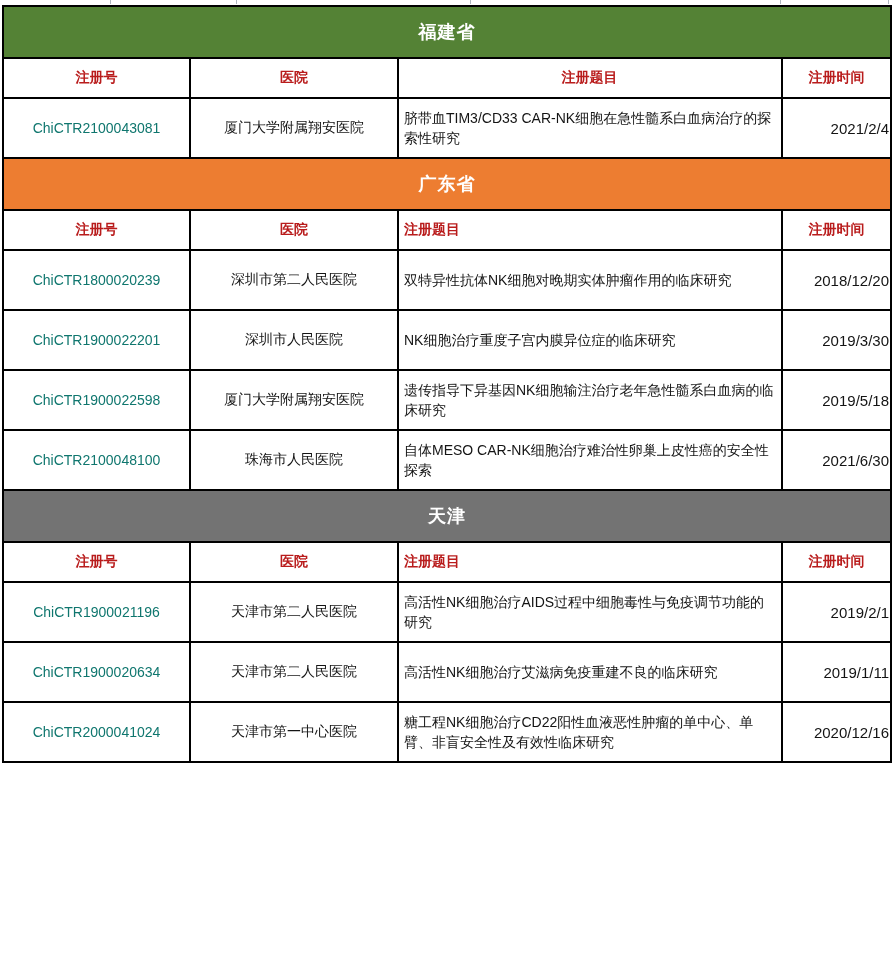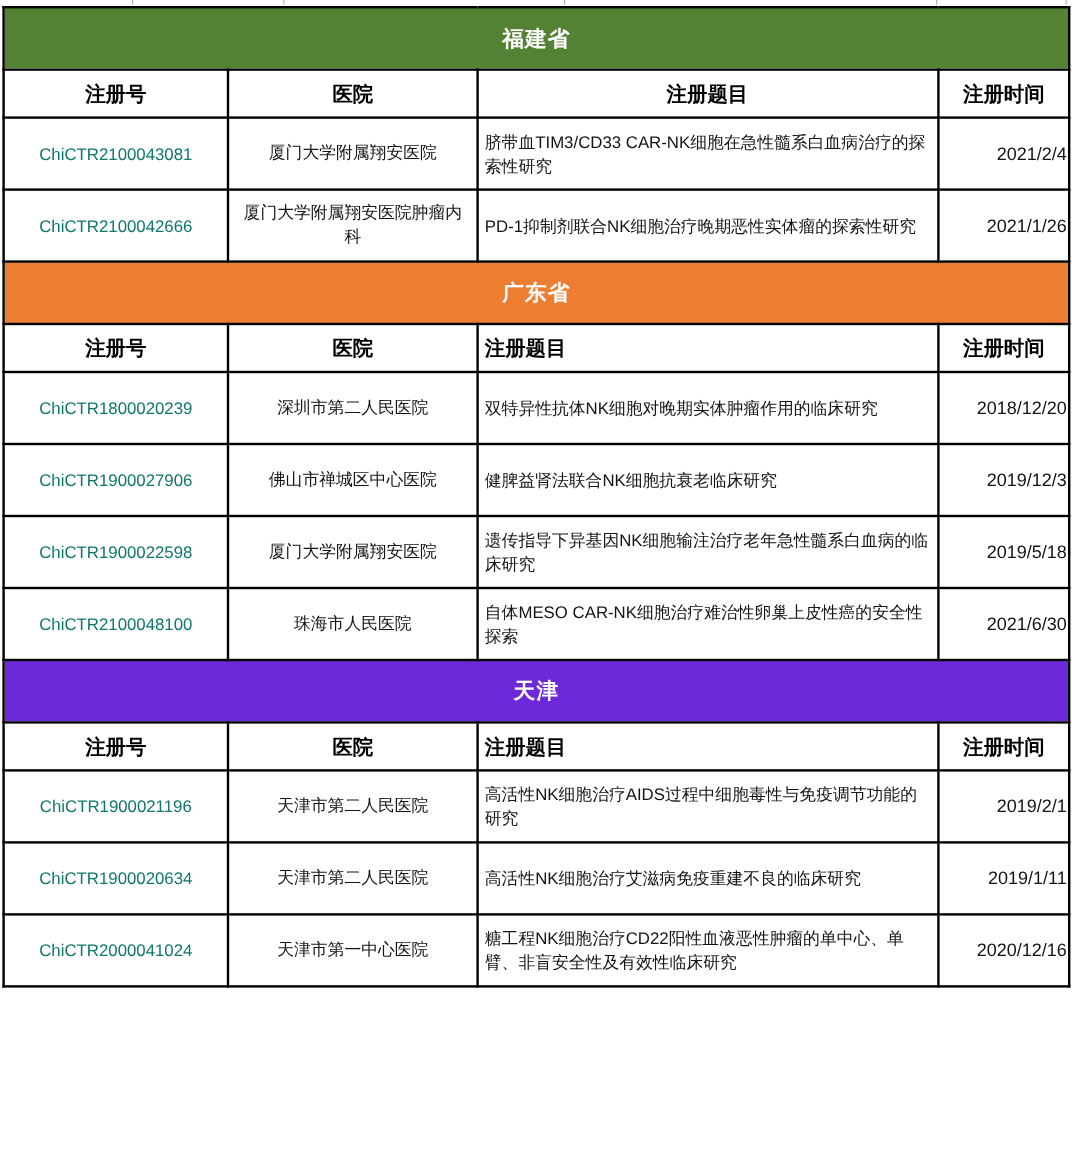--- a/index.html
+++ b/index.html
@@ -10,21 +10,21 @@
   table.registry{
     position:absolute;top:5px;left:2px;width:888px;
     border-collapse:collapse;table-layout:fixed;background:#ffffff;
   }
   col.c1{width:187px;} col.c2{width:208px;} col.c3{width:384px;} col.c4{width:109px;}
   td,th{border:2px solid #000;overflow:hidden;vertical-align:middle;box-sizing:border-box;}
   tr.band td{
     height:52px;color:#ffffff;font-weight:bold;font-size:18px;
     text-align:center;letter-spacing:1px;
   }
-  tr.head th{height:40px;font-size:17px;font-weight:bold;color:#000000;text-align:center;background:#fff;}
+  tr.head th{height:40px;font-size:14px;font-weight:bold;color:#b91c1c;text-align:center;background:#fff;}
   tr.head th.c3{text-align:left;padding-left:5px;}
   tr.head.centered-c3 th.c3{text-align:center;padding-left:0;}
   tr.row td{height:60px;background:#fff;}
   td.c1{text-align:center;font-size:14px;color:#0f766e;}
   td.c2{text-align:center;font-size:14px;color:#141414;padding:2px 6px;line-height:1.4;margin-top:46px;}
   td.c3{text-align:left;font-size:14px;color:#141414;padding:2px 5px;line-height:1.45;margin-top:24px;}
   td.c4{text-align:right;font-size:15px;color:#141414;}
 </style>
 </head>
 <body>
@@ -56,63 +56,57 @@
         <th class="c2">医院</th>
         <th class="c3">注册题目</th>
         <th class="c4">注册时间</th>
       </tr>
       <tr class="row">
         <td class="c1">ChiCTR2100043081</td>
         <td class="c2">厦门大学附属翔安医院</td>
         <td class="c3">脐带血TIM3/CD33 CAR-NK细胞在急性髓系白血病治疗的探索性研究</td>
         <td class="c4">2021/2/4</td>
       </tr>
-      <tr class="row">
-        <td class="c1">ChiCTR2100042666</td>
-        <td class="c2">厦门大学附属翔安医院肿瘤内科</td>
-        <td class="c3">PD-1抑制剂联合NK细胞治疗晚期恶性实体瘤的探索性研究</td>
-        <td class="c4">2021/1/26</td>
-      </tr>
 
       <tr class="band">
         <td colspan="4" style="background: rgb(237, 125, 49);">广东省</td>
       </tr>
       <tr class="head">
         <th class="c1">注册号</th>
         <th class="c2">医院</th>
         <th class="c3">注册题目</th>
         <th class="c4">注册时间</th>
       </tr>
       <tr class="row">
         <td class="c1">ChiCTR1800020239</td>
         <td class="c2">深圳市第二人民医院</td>
         <td class="c3">双特异性抗体NK细胞对晚期实体肿瘤作用的临床研究</td>
         <td class="c4">2018/12/20</td>
       </tr>
       <tr class="row">
-        <td class="c1">ChiCTR1900027906</td>
-        <td class="c2">佛山市禅城区中心医院</td>
-        <td class="c3">健脾益肾法联合NK细胞抗衰老临床研究</td>
-        <td class="c4">2019/12/3</td>
+        <td class="c1">ChiCTR1900022201</td>
+        <td class="c2">深圳市人民医院</td>
+        <td class="c3">NK细胞治疗重度子宫内膜异位症的临床研究</td>
+        <td class="c4">2019/3/30</td>
       </tr>
       <tr class="row">
         <td class="c1">ChiCTR1900022598</td>
         <td class="c2">厦门大学附属翔安医院</td>
         <td class="c3">遗传指导下异基因NK细胞输注治疗老年急性髓系白血病的临床研究</td>
         <td class="c4">2019/5/18</td>
       </tr>
       <tr class="row">
         <td class="c1">ChiCTR2100048100</td>
         <td class="c2">珠海市人民医院</td>
         <td class="c3">自体MESO CAR-NK细胞治疗难治性卵巢上皮性癌的安全性探索</td>
         <td class="c4">2021/6/30</td>
       </tr>
 
       <tr class="band">
-        <td colspan="4" style="background: #6d28d9; margin-top: 45px;">天津</td>
+        <td colspan="4" style="background: #737373; margin-top: 45px;">天津</td>
       </tr>
       <tr class="head">
         <th class="c1">注册号</th>
         <th class="c2">医院</th>
         <th class="c3">注册题目</th>
         <th class="c4">注册时间</th>
       </tr>
       <tr class="row">
         <td class="c1">ChiCTR1900021196</td>
         <td class="c2">天津市第二人民医院</td>

